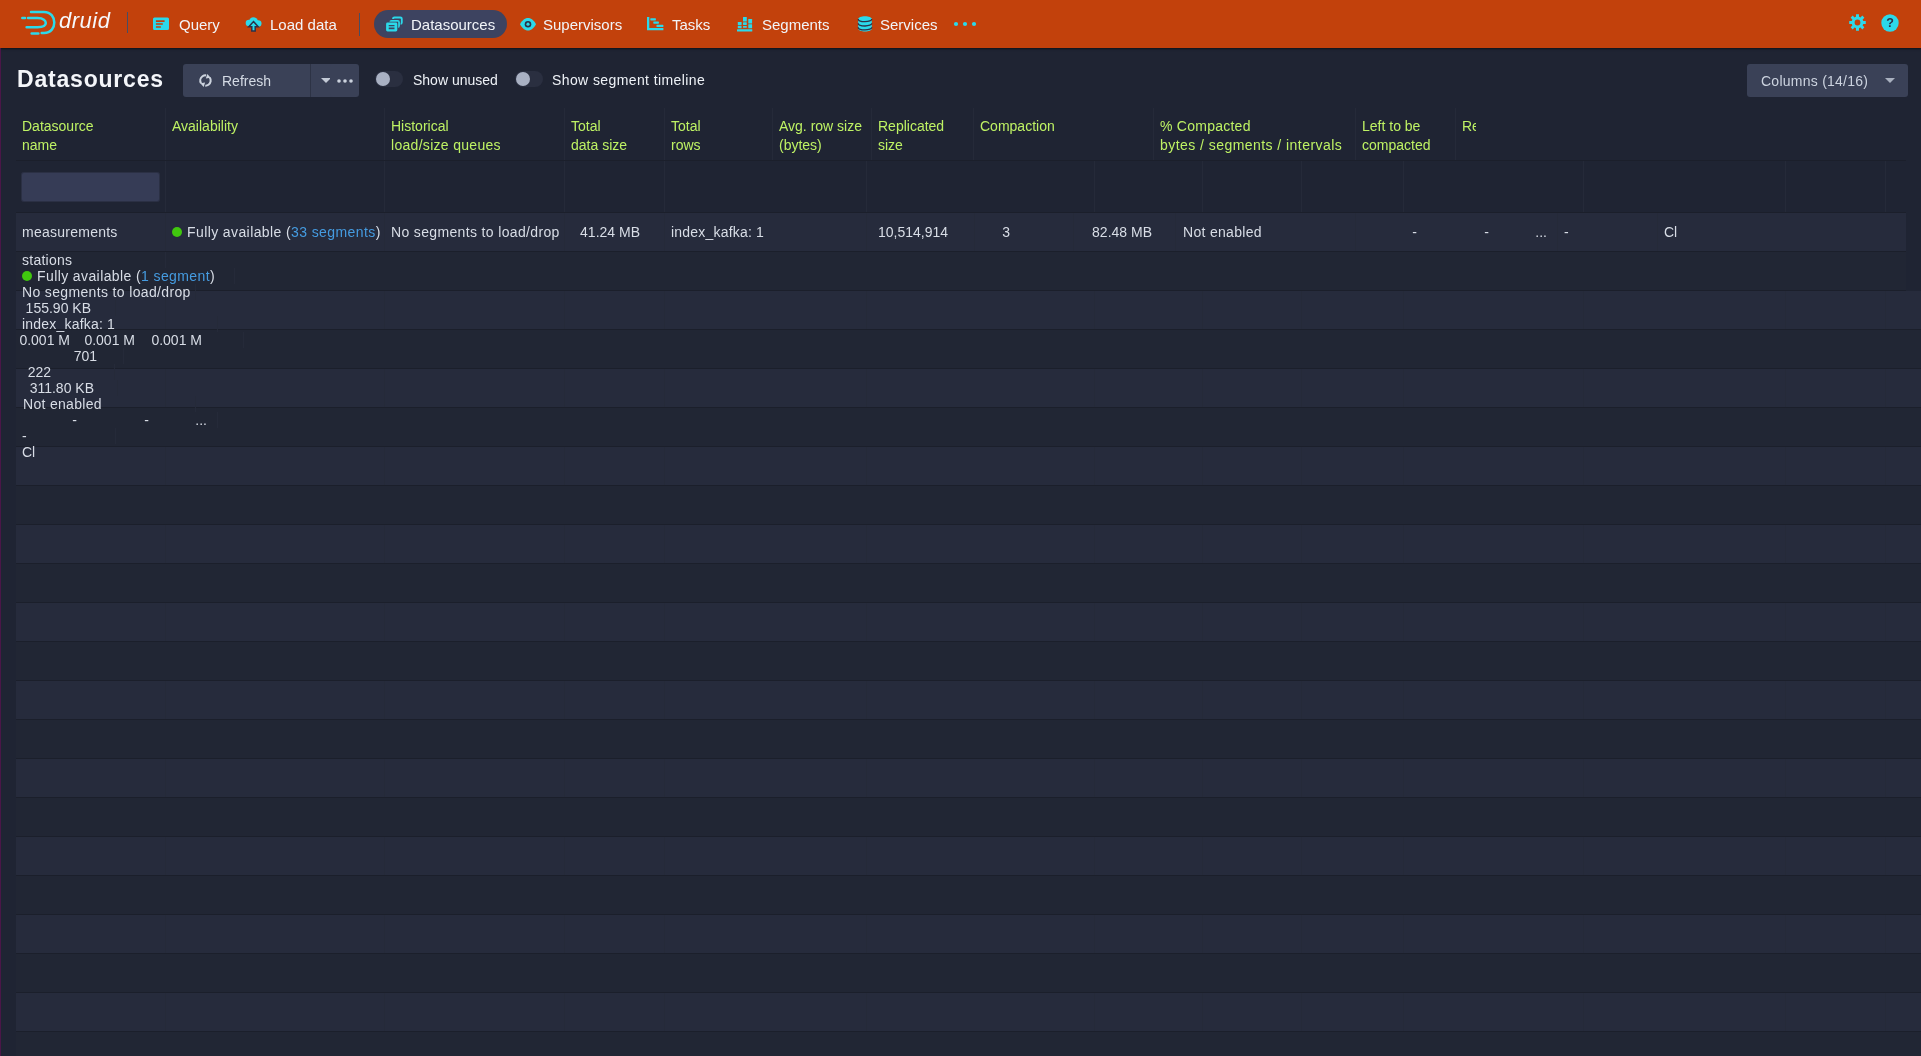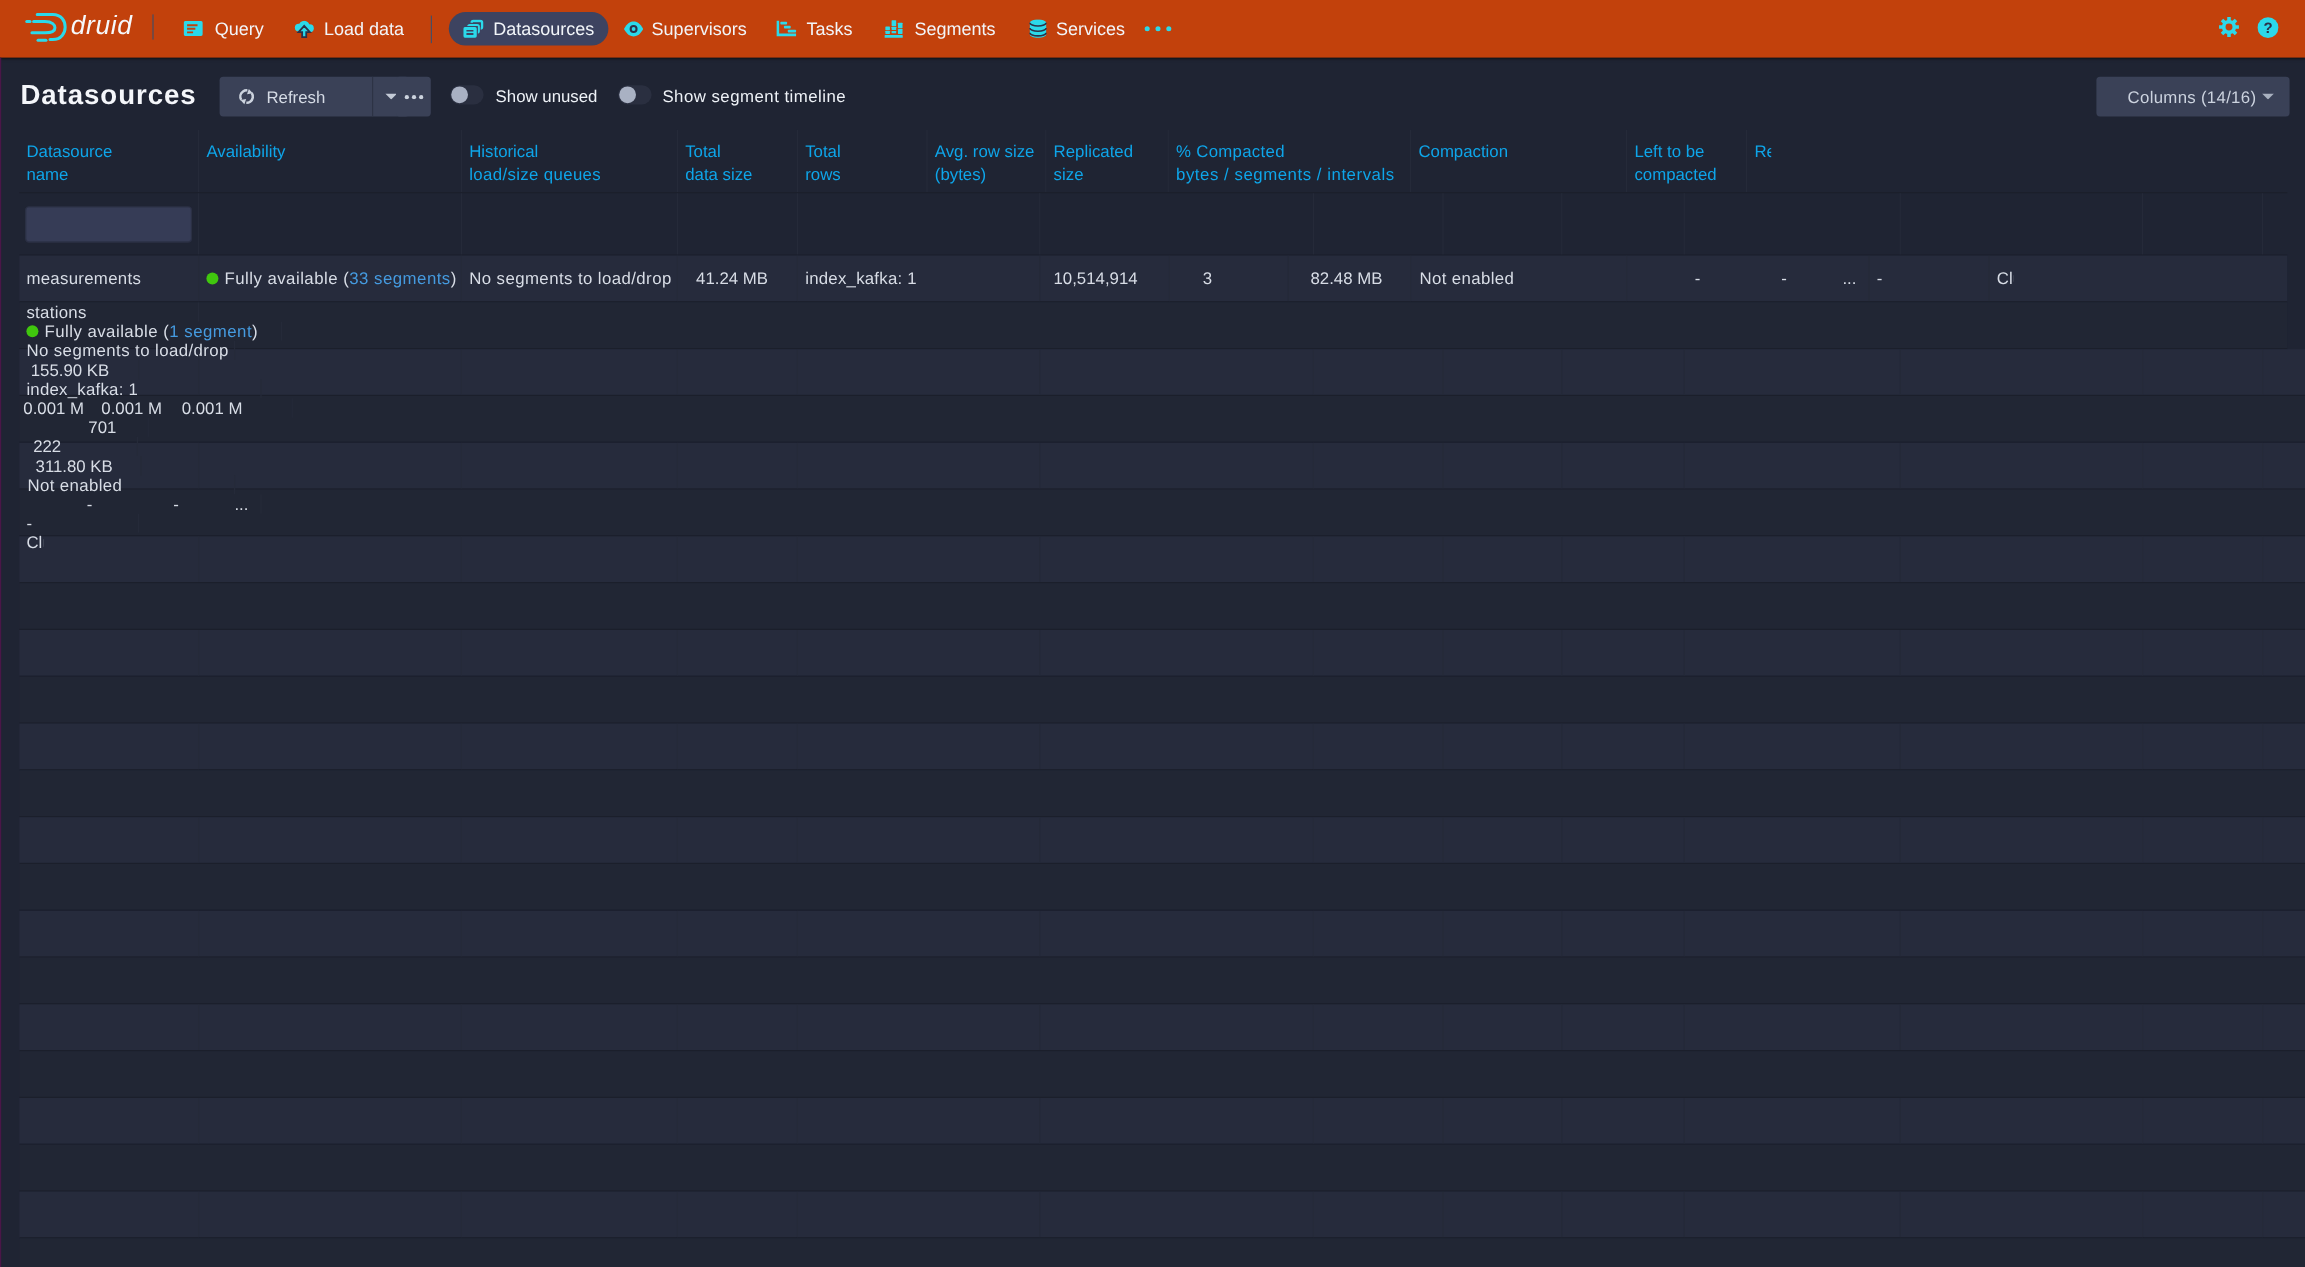--- a/index.html
+++ b/index.html
@@ -54,21 +54,21 @@
     position:absolute; left:16px; top:108px; width:1905px; height:948px;
     overflow:hidden;
   }
   .tinner { width:1890px; }
   .tr { display:flex; width:1890px; }
   .td, .th {
     flex:none; border-right:1px solid #252a39; overflow:hidden; white-space:nowrap;
     font-size:14px;
   }
   .hrow { height:53px; border-bottom:1px solid #1b1f2b; }
-  .th { padding:9px 0 0 6px; line-height:19px; color:#0ea5e9; }
+  .th { padding:9px 0 0 6px; line-height:19px; color:#bef264; }
   .frow { height:52px; border-bottom:1px solid #1b1f2b; }
   .drow { height:39px; border-bottom:1px solid #1b1f2b; }
   .drow .td { display:flex; align-items:center; padding-left:6px; color:#d8dde6; }
   .light { background:#262b3c; }
   .dark  { background:#212634;flex-direction:column; }
   .c1{width:150px}.c2{width:219px}.c3{width:180px}.c4{width:100px}.c5{width:202px}
   .c6{width:228px}.c7{width:108px}.c8{width:99px}.c9{width:102px}.c10{width:180px}
   .c11{width:202px}.c12{width:100px}.c13{width:20px;border-right:none}
   .num { display:inline-block; text-align:right; }
   .dot {
@@ -235,38 +235,38 @@
 </div>
 <div class="toggle" style="left:375px">
     <div class="knob"></div>
   </div>
 <div class="tlabel" style="left:413px">Show unused</div>
 <div class="toggle" style="left:515px">
     <div class="knob"></div>
   </div>
 <div class="tlabel" style="left:552px;letter-spacing:0.4px">Show segment timeline</div>
 <div class="btn" style="left:1747px;width:161px;color:#ccd3df">
-  <span style="margin-left:26px;letter-spacing:0.25px">Columns (14/16)</span>
+  <span style="margin-left:14px;letter-spacing:0.25px">Columns (14/16)</span>
   <svg style="position:absolute;right:13px;top:14px" width="10" height="5" viewBox="0 0 10 5">
       <path d="M0 0 H10 L5 5 Z" fill="#a9b1c0"></path>
     </svg>
 </div>
 
 <div class="table">
     <div class="tinner">
   <div class="tr hrow">
     <div class="th c1">Datasource<br>name</div>
     <div class="th c2">Availability</div>
     <div class="th c3">Historical<br><span style="letter-spacing:0.3px">load/size queues</span></div>
     <div class="th c4">Total<br>data size</div>
     <div class="th c7">Total<br>rows</div>
     <div class="th c8">Avg. row size<br>(bytes)</div>
     <div class="th c9">Replicated<br>size</div>
+    <div class="th c10">Compaction</div>
     <div class="th c11"><span style="letter-spacing:0.25px">% Compacted</span><br><span style="letter-spacing:0.45px">bytes / segments / intervals</span></div>
-    <div class="th c10">Compaction</div>
     <div class="th c12">Left to be<br>compacted</div>
     <div class="th c13">Retention</div>
   </div>
   <div class="tr frow">
     <div class="td c1">
           <div class="finput"></div>
         </div>
     <div class="td c2"></div>
         <div class="td c3"></div>
         <div class="td c4"></div>

